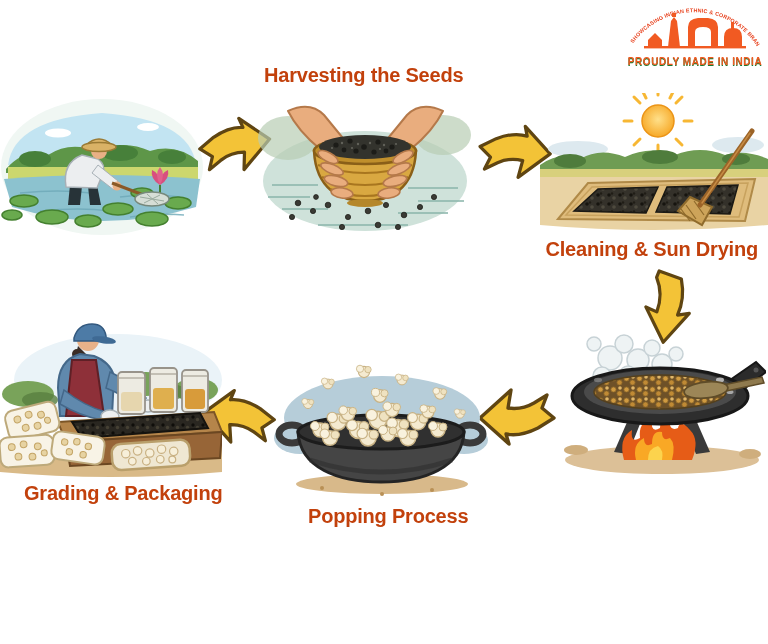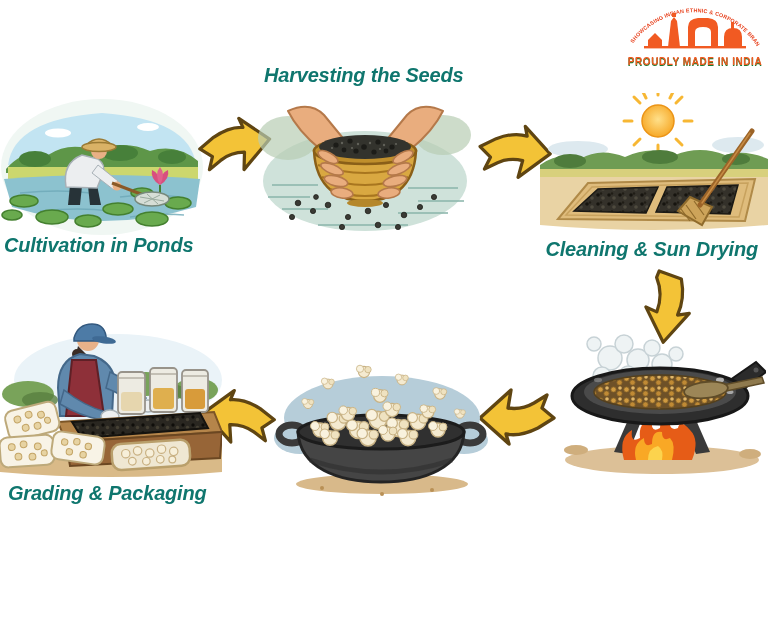--- a/index.html
+++ b/index.html
@@ -2,22 +2,22 @@
 <html><head>
 <meta charset="utf-8">
 <style>
   * { margin:0; padding:0; box-sizing:border-box; }
   html,body { background:#ffffff; }
   .canvas {
     position:relative; width:768px; height:644px; background:#ffffff;
     font-family:"Liberation Sans", sans-serif; overflow:hidden;
   }
   .label {
-    position:absolute; font-weight:bold; font-size:20px; color:#0f766e;
-    letter-spacing:-0.2px; white-space:nowrap;font-style:italic;
+    position:absolute; font-weight:bold; font-size:20px; color:#c2410c;
+    letter-spacing:-0.2px; white-space:nowrap;
   }
   .illus { position:absolute; }
   .arrow { position:absolute; }
   .arrow svg { display:block; }
   .logo { position:absolute; left:626px; top:5px; width:138px; height:60px; text-align:center; }
   .logo .tagline {
     font-size:10px; font-weight:bold; color:#f15a22; letter-spacing:0.55px;
     text-shadow:0 1px 0 #1c7a2e; white-space:nowrap; margin-top:-3px;
   }
 </style>
@@ -89,21 +89,20 @@
         <circle cx="117" cy="93" r="4.5" fill="#e8b085"></circle>
         <circle cx="99" cy="58" r="8" fill="#e8b085"></circle>
         <path d="M86,52 Q99,40 112,52 L112,55 L86,55 Z" fill="#d9b266" stroke="#9a7a34" stroke-width="1.5"></path>
         <ellipse cx="99" cy="54" rx="17" ry="4.5" fill="#d9b266" stroke="#9a7a34" stroke-width="1.5"></ellipse>
         <line x1="112" y1="90" x2="146" y2="103" stroke="#8a5a28" stroke-width="3"></line>
         <ellipse cx="152" cy="106" rx="17" ry="7" fill="#d6ded6" stroke="#77897c" stroke-width="1.5"></ellipse>
         <path d="M140,104 L164,108 M144,110 L160,102 M147,101 L158,111" stroke="#9aab9e" stroke-width="1" fill="none"></path>
       </g>
     </svg>
   </div>
-  <div class="label" style="left:4px; top:234px;">Cultivation in Ponds</div>
 
   <div class="arrow" style="left:194px; top:114px; transform:rotate(-8deg);">
     <svg width="80" height="64" viewBox="0 0 84 64">
       <path d="M6,30 L22,20 Q40,11 54,14 L51,4 L80,30 L49,58 L52,40 Q38,38 26,45 L13,53 L18,40 Z" fill="#f3c337" stroke="#5f4512" stroke-width="3.4" stroke-linejoin="round"></path>
     </svg>
   </div>
 
   <div class="label" style="left:264px; top:64px;">Harvesting the Seeds</div>
   <div class="illus" style="left:258px; top:93px; width:215px; height:145px;">
     <svg width="215" height="145" viewBox="0 0 215 145">
@@ -348,20 +347,21 @@
         <use href="#puff5" transform="translate(56 24) scale(0.7)"></use>
         <use href="#puff5" transform="translate(92 12) scale(0.8)"></use>
         <use href="#puff5" transform="translate(130 20) scale(0.7)"></use>
         <use href="#puff5" transform="translate(168 34) scale(0.75)"></use>
         <use href="#puff5" transform="translate(36 44) scale(0.65)"></use>
         <use href="#puff5" transform="translate(188 54) scale(0.6)"></use>
         <use href="#puff5" transform="translate(108 36) scale(0.9)"></use>
       </g>
     </svg>
   </div>
+  <div class="label" style="left:308px; top:505px;">Popping Process</div>
 
   <div class="arrow" style="left:200px; top:386px; transform:scaleX(-1) rotate(-6deg);">
     <svg width="80" height="64" viewBox="0 0 84 64">
       <path d="M6,30 L22,20 Q40,11 54,14 L51,4 L80,30 L49,58 L52,40 Q38,38 26,45 L13,53 L18,40 Z" fill="#f3c337" stroke="#5f4512" stroke-width="3.4" stroke-linejoin="round"></path>
     </svg>
   </div>
 
   <div class="illus" style="left:0px; top:310px; width:222px; height:168px;">
     <svg width="222" height="168" viewBox="0 0 222 168">
       <defs>
@@ -453,15 +453,15 @@
               <circle cx="174" cy="143" r="4.2"></circle>
               <circle cx="132" cy="150" r="3.8"></circle>
             <circle cx="146" cy="151" r="3.8"></circle>
               <circle cx="160" cy="150" r="3.8"></circle>
               <circle cx="172" cy="151" r="3.4"></circle>
           </g>
         </g>
       </g>
     </svg>
   </div>
-  <div class="label" style="left:8px; top:482px;">Grading &amp; Packaging</div>
+  <div class="label" style="left:24px; top:482px;">Grading &amp; Packaging</div>
 
 </div>
 
 </body></html>

